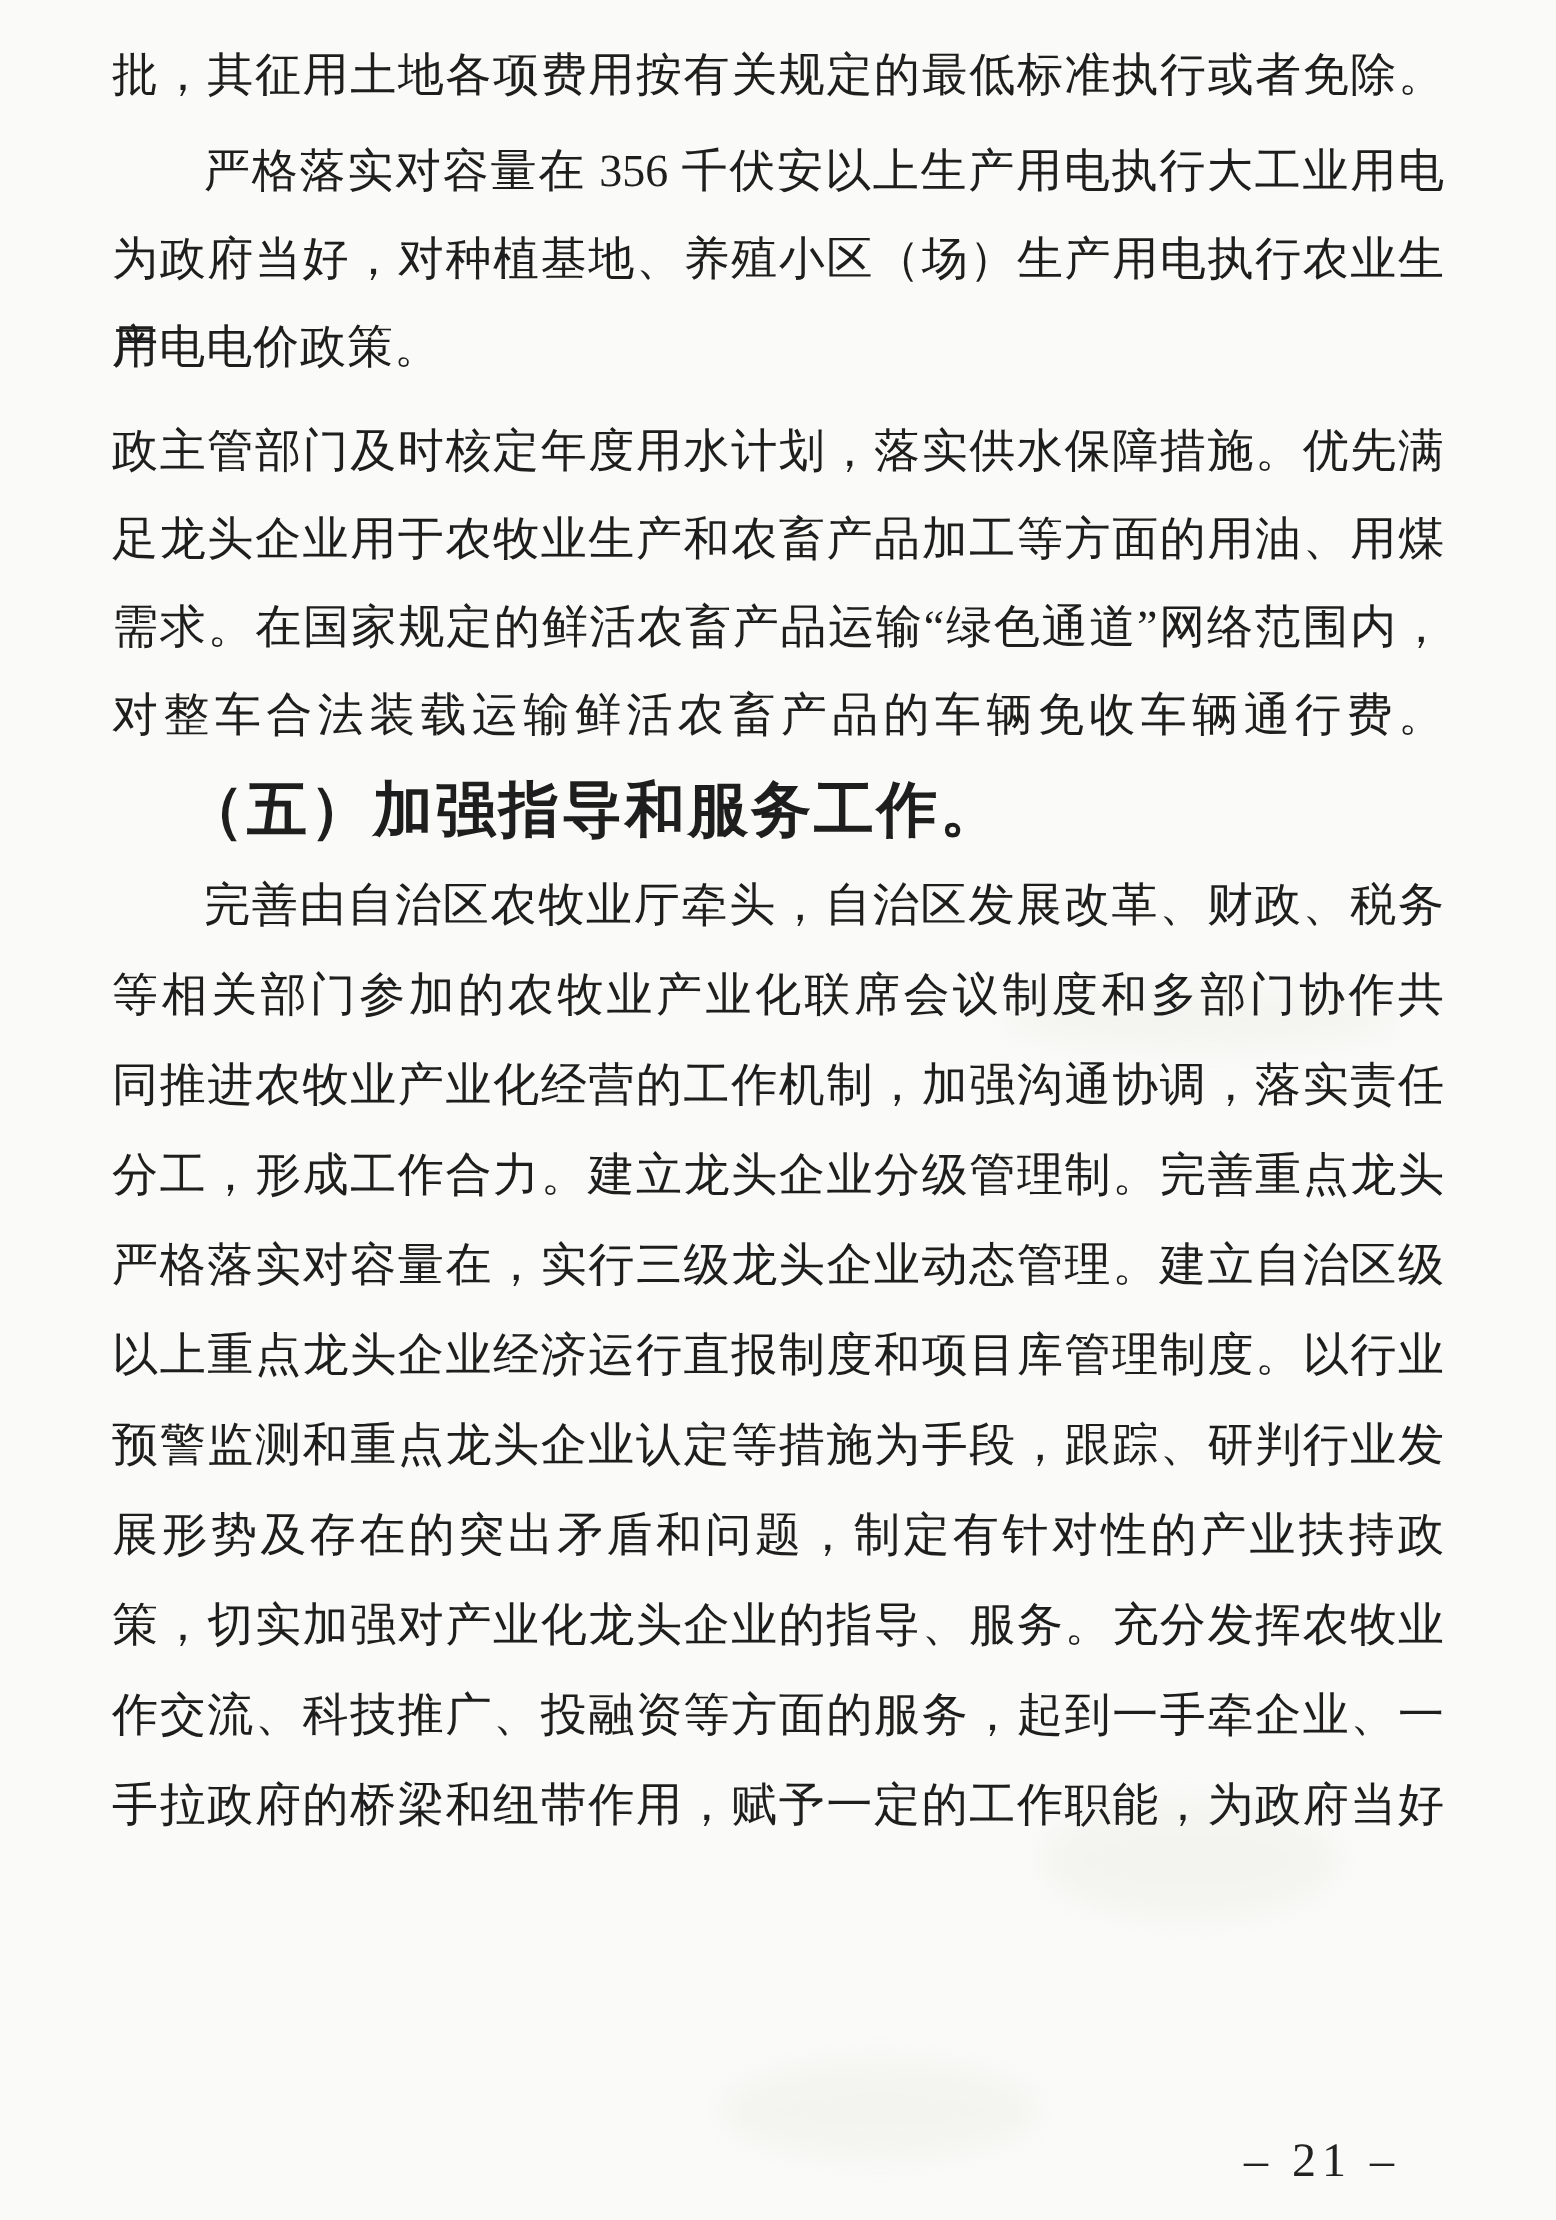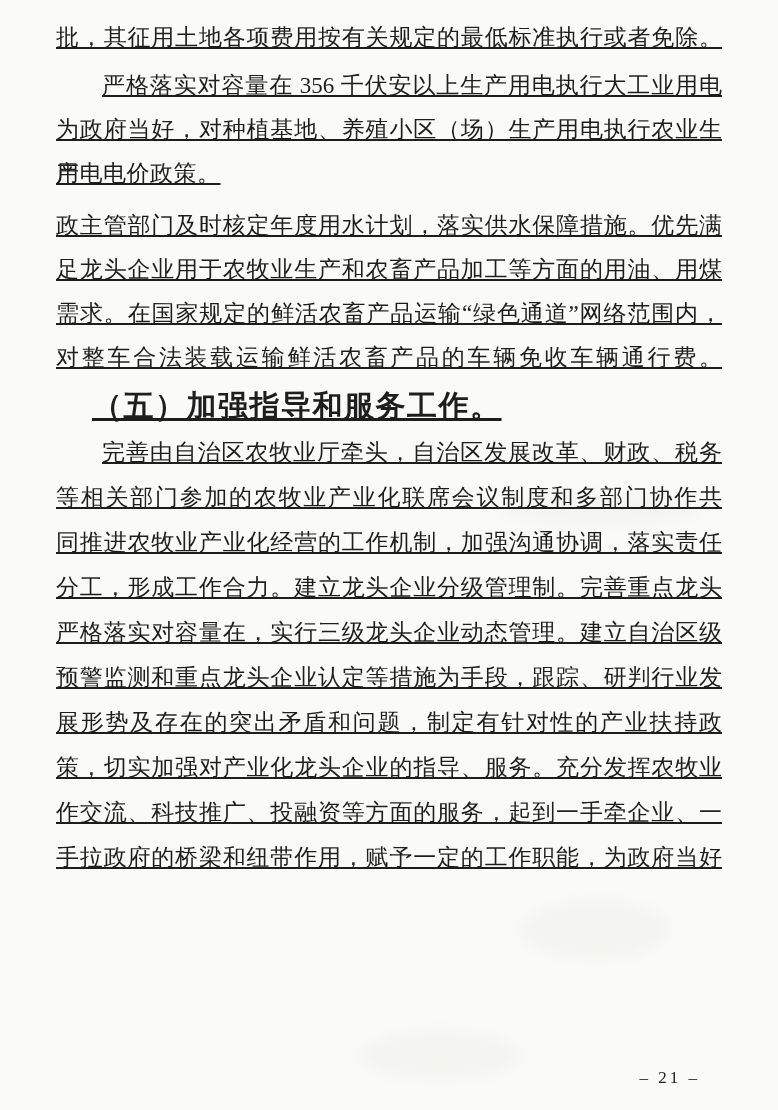--- a/index.html
+++ b/index.html
@@ -27,21 +27,20 @@
   .smudge.s1 { left: 500px; top: 495px; width: 200px; height: 30px; }
   .smudge.s2 { left: 520px; top: 900px; width: 150px; height: 60px; }
   .smudge.s3 { left: 360px; top: 1030px; width: 160px; height: 50px; }
 
   .doc-body {
     position: absolute;
     left: 56px;
     top: 16px;
     width: 666px;
     font-size: 23px;
-    text-decoration: underline;
   }
   .para { margin: 0; }
   .para.p1 { margin-top: 4px; }
   .para.p2 { margin-top: 8px; }
   .para.h  { margin-top: 4px; }
   .para.p3 { margin-top: 2px; }
 
   .line {
     height: 44px;
     line-height: 44px;
@@ -62,21 +61,21 @@
     font-weight: 700;
     font-size: 30px;
     letter-spacing: 1.5px;
   }
   .para.heading .line.indent { text-indent: 1.2em; }
 
   .page-number {
     position: absolute;
     top: 1068px;
     right: 78px;
-    font-size: 17px;
+    font-size: 24px;
     letter-spacing: 3px;
     color: #222;
   }
 </style>
 </head>
 <body>
 
 <div class="smudge s1"></div>
 <div class="smudge s2"></div>
 <div class="smudge s3"></div>
@@ -98,20 +97,21 @@
     </div>
     <div class="para heading h">
       <div class="line indent">（五）加强指导和服务工作。</div>
     </div>
     <div class="para p3">
       <div class="line fill indent">完善由自治区农牧业厅牵头，自治区发展改革、财政、税务</div>
       <div class="line fill">等相关部门参加的农牧业产业化联席会议制度和多部门协作共</div>
       <div class="line fill">同推进农牧业产业化经营的工作机制，加强沟通协调，落实责任</div>
       <div class="line fill">分工，形成工作合力。建立龙头企业分级管理制。完善重点龙头</div>
       <div class="line fill">严格落实对容量在，实行三级龙头企业动态管理。建立自治区级</div>
+      <div class="line fill">以上重点龙头企业经济运行直报制度和项目库管理制度。以行业</div>
       <div class="line fill">预警监测和重点龙头企业认定等措施为手段，跟踪、研判行业发</div>
       <div class="line fill">展形势及存在的突出矛盾和问题，制定有针对性的产业扶持政</div>
       <div class="line fill">策，切实加强对产业化龙头企业的指导、服务。充分发挥农牧业</div>
       <div class="line fill">作交流、科技推广、投融资等方面的服务，起到一手牵企业、一</div>
       <div class="line fill">手拉政府的桥梁和纽带作用，赋予一定的工作职能，为政府当好</div>
     </div>
   </main>
 
 <div class="page-number">– 21 –</div>
 

